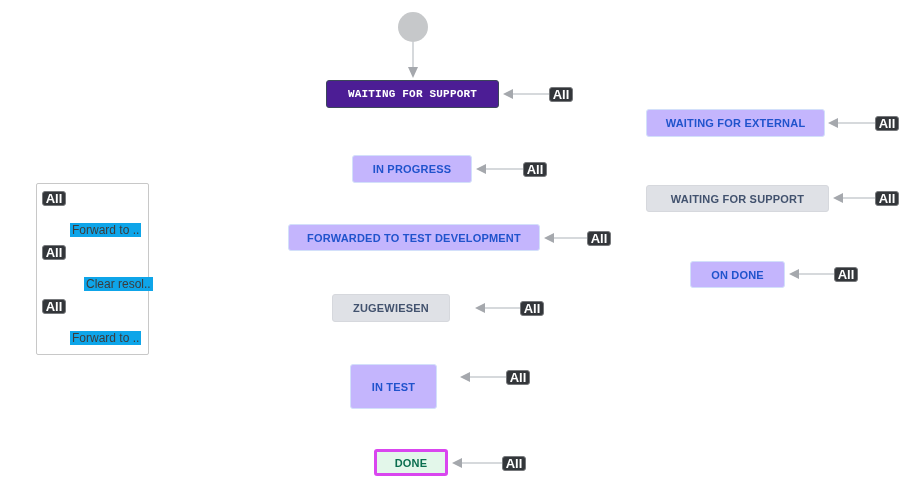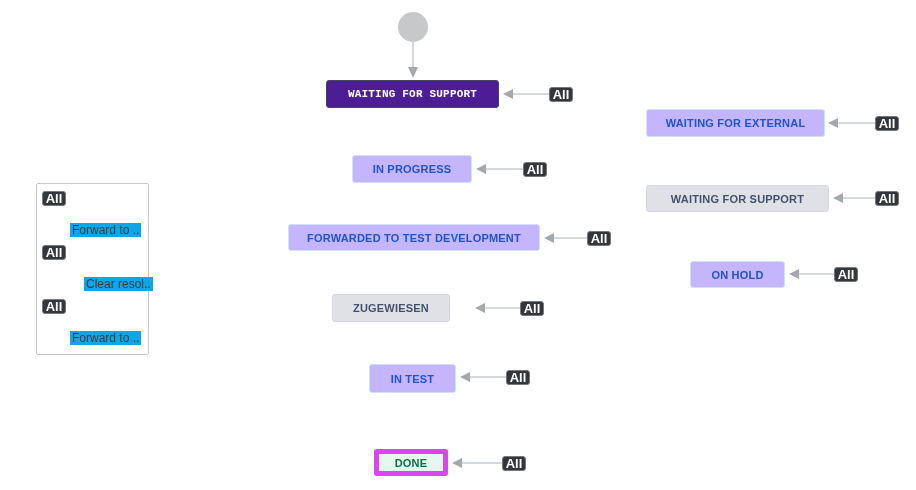--- a/index.html
+++ b/index.html
@@ -9,21 +9,21 @@
   }
   .connector-layer{position:absolute;left:0;top:0;width:916px;height:490px;}
   .status{
     position:absolute;display:flex;align-items:center;justify-content:center;
     font-size:11px;font-weight:bold;letter-spacing:.2px;border-radius:3px;
     box-sizing:border-box;white-space:nowrap;cursor:pointer;
   }
   .status.dark{background:#4c1d95;color:#FFFFFF;border:1px solid #3B465A;font-family:Liberation Mono, monospace;}
   .status.blue{background:#c4b5fd;color:#2053CC;border:1px solid #D3E0FA;}
   .status.gray{background:#DFE1E6;color:#42526E;border:1px solid #D6D8DD;}
-  .status.green{background:#E3F7EA;color:#0B6E4F;border:5px solid #d946ef;}
+  .status.green{background:#E3F7EA;color:#0B6E4F;border:3px solid #d946ef;}
   .all-badge{
     position:absolute;width:24px;height:15px;box-sizing:border-box;
     background:#33363A;color:#FFFFFF;border:1px solid #77797C;border-radius:3px;
     font-size:13px;font-weight:bold;text-align:center;line-height:13px;cursor:pointer;
   }
   .panel{
     position:absolute;left:36px;top:183px;width:113px;height:172px;
     border:1px solid #C8C8C8;border-radius:2px;background:#ffffff;box-sizing:border-box;
   }
   .loop-label{
@@ -106,23 +106,23 @@
   <div class="loop-label" style="left:84px;top:277px">Clear resol..</div>
 
   <div class="all-badge" style="left:42px;top:299px">All</div>
   <div class="loop-label" style="left:70px;top:331px">Forward to ..</div>
 
   <div class="status dark" style="left:326px;top:80px;width:173px;height:28px">WAITING FOR SUPPORT</div>
   <div class="status blue" style="left:646px;top:109px;width:179px;height:28px">WAITING FOR EXTERNAL</div>
   <div class="status blue" style="left:352px;top:155px;width:120px;height:28px">IN PROGRESS</div>
   <div class="status gray" style="left:646px;top:185px;width:183px;height:27px">WAITING FOR SUPPORT</div>
   <div class="status blue" style="left:288px;top:224px;width:252px;height:27px">FORWARDED TO TEST DEVELOPMENT</div>
-  <div class="status blue" style="left:690px;top:261px;width:95px;height:27px">ON HOLD</div>
+  <div class="status blue" style="left:690px;top:261px;width:95px;height:27px">ON DONE</div>
   <div class="status gray" style="left:332px;top:294px;width:118px;height:28px">ZUGEWIESEN</div>
-  <div class="status blue" style="left:369px;top:364px;width:87px;height:29px">IN TEST</div>
+  <div class="status blue" style="left:350px;top:364px;width:87px;height:45px">IN TEST</div>
   <div class="status green" style="left:374px;top:449px;width:74px;height:27px">DONE</div>
 
   <div class="all-badge" style="left:549px;top:87px">All</div>
   <div class="all-badge" style="left:875px;top:116px">All</div>
   <div class="all-badge" style="left:523px;top:162px">All</div>
   <div class="all-badge" style="left:875px;top:191px">All</div>
   <div class="all-badge" style="left:587px;top:231px">All</div>
   <div class="all-badge" style="left:834px;top:267px">All</div>
   <div class="all-badge" style="left:520px;top:301px">All</div>
   <div class="all-badge" style="left:506px;top:370px">All</div>

